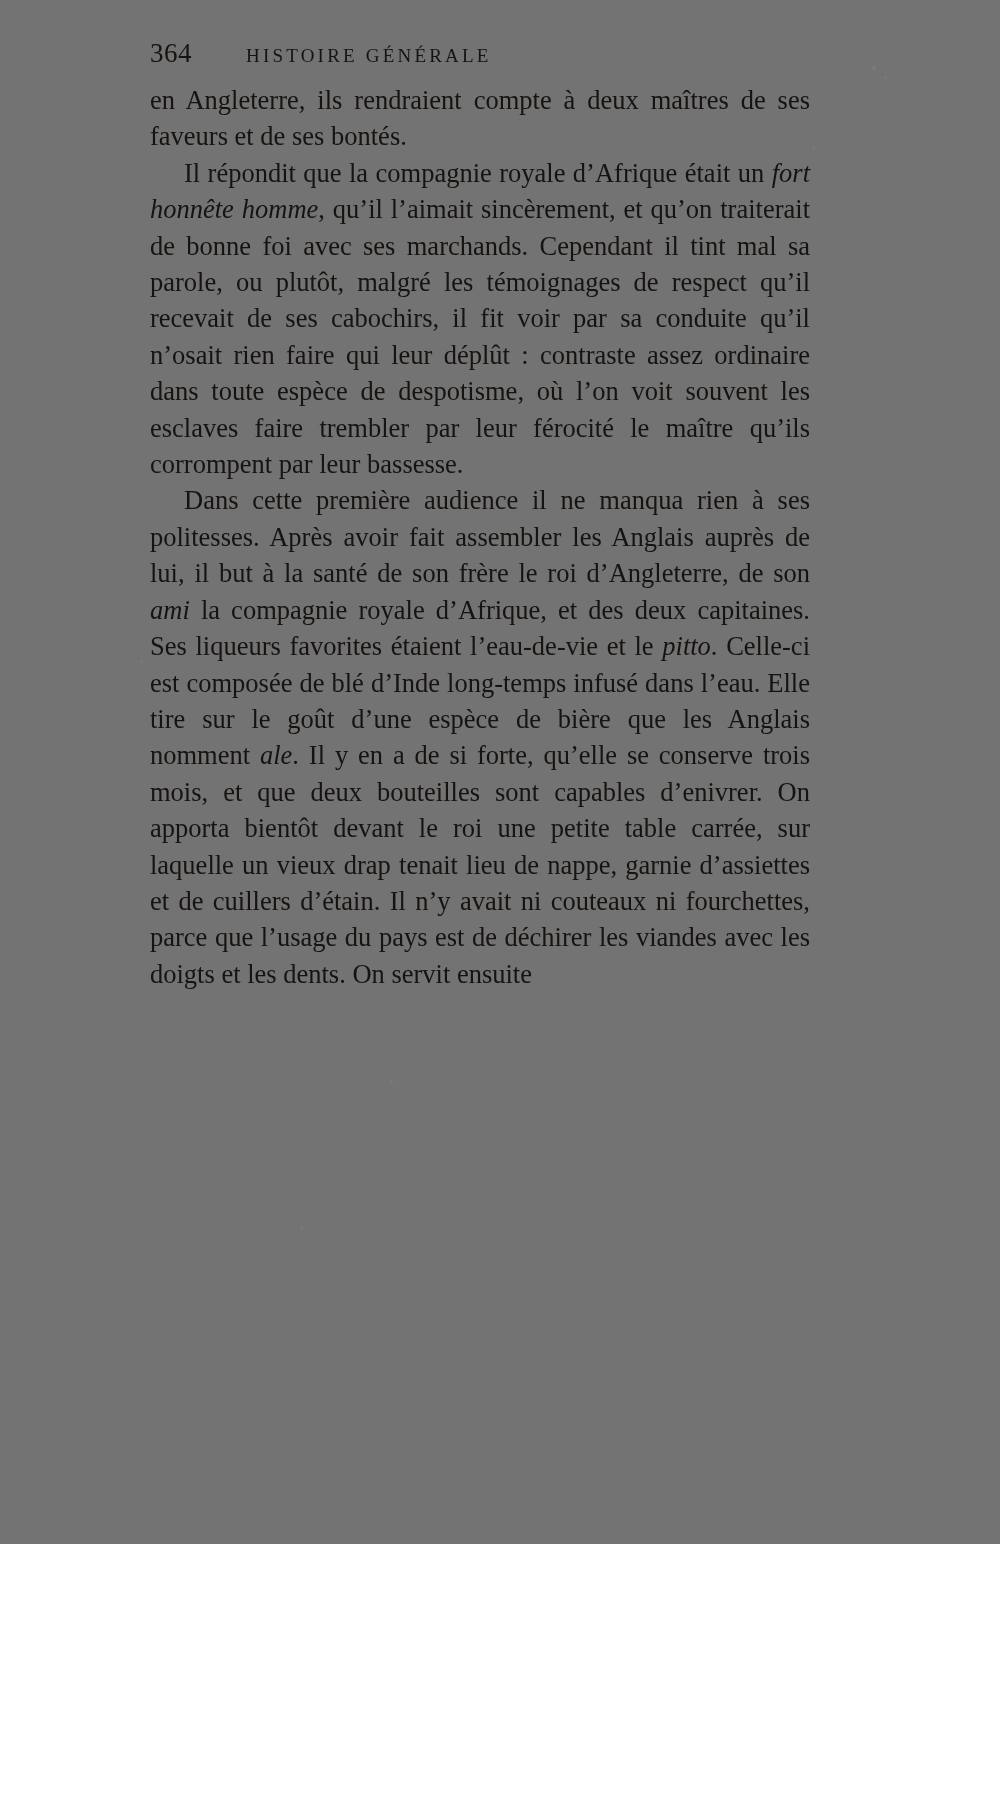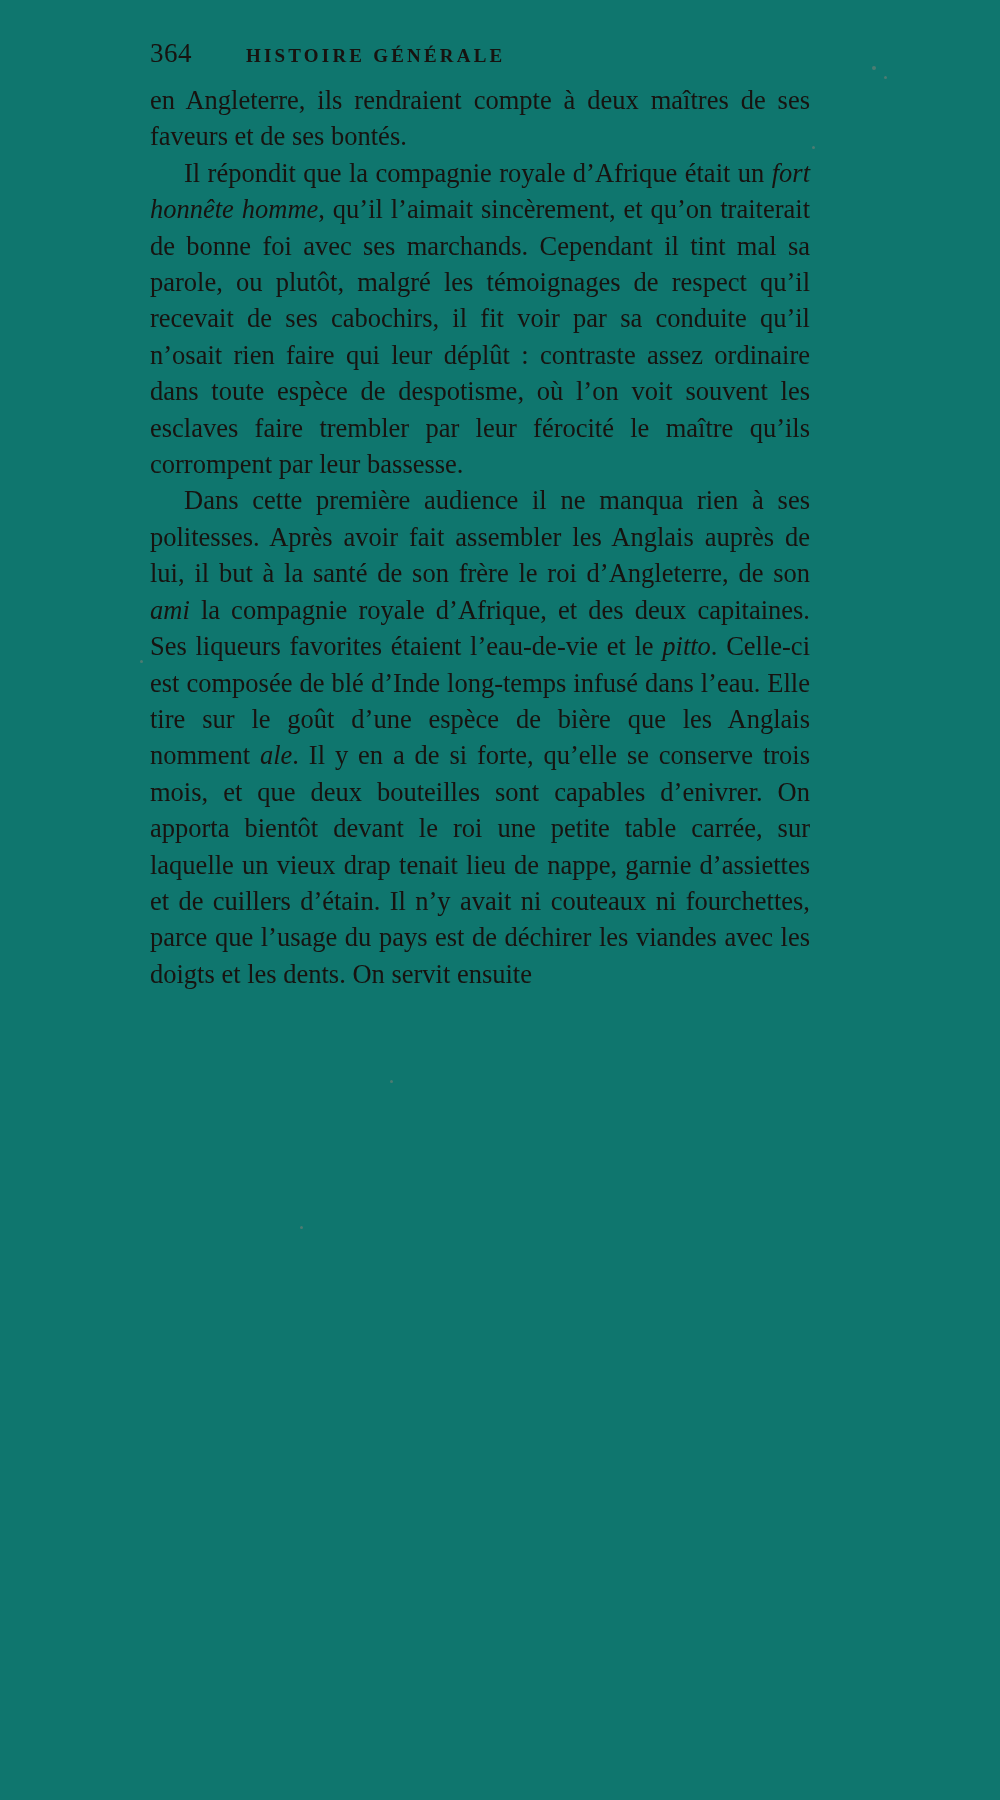--- a/index.html
+++ b/index.html
@@ -9,24 +9,24 @@
   body {
     width: 1000px;
     height: 1800px;
     background: #ffffff;
     font-family: "Liberation Serif", serif;
     color: #171310;
   }
   .page {
     position: relative;
     width: 1000px;
-    height: 1800px;
+    height: 1544px;
     box-sizing: border-box;
     padding: 0;
-    background: #0f766e;
+    background: #737373;
   }
   .page-inner {
     position: absolute;
     left: 150px;
     top: 38px;
     width: 660px;
   }
   .running-head {
     display: flex;
     align-items: baseline;
@@ -40,21 +40,21 @@
     flex: none;
     font-family: "Liberation Serif", serif;
   }
   .head-title {
     flex: 1;
     text-align: left;
     font-size: 19px;
     letter-spacing: 3.2px;
     font-variant: small-caps;
     text-transform: uppercase;
-    font-weight: 700;
+    font-weight: 400;
     padding-left: 10px;
   }
   .body-text {
     font-size: 26.5px;
     line-height: 36.4px;
     text-align: justify;
     text-justify: inter-word;
     hyphens: manual;
   }
   .body-text p {

